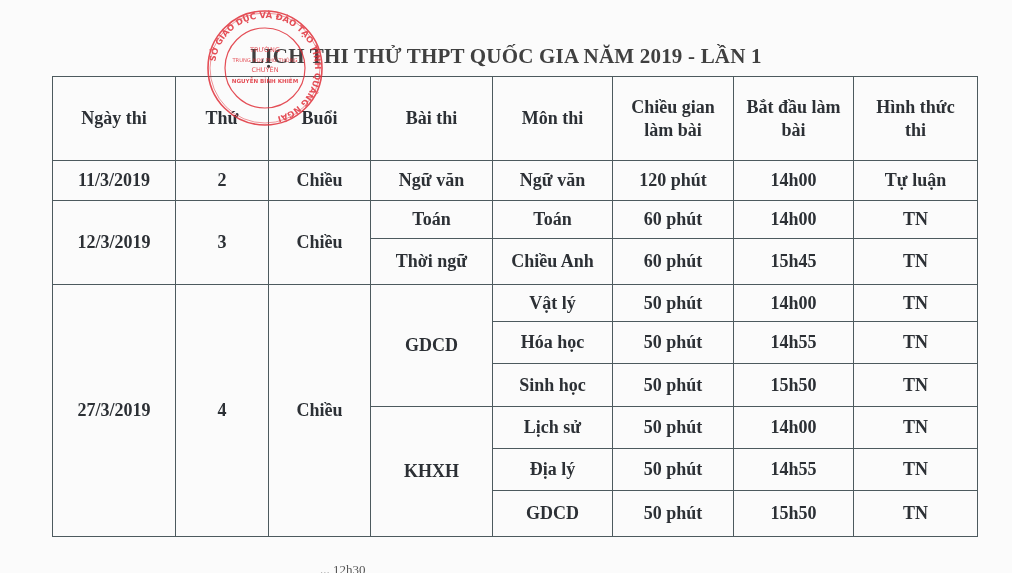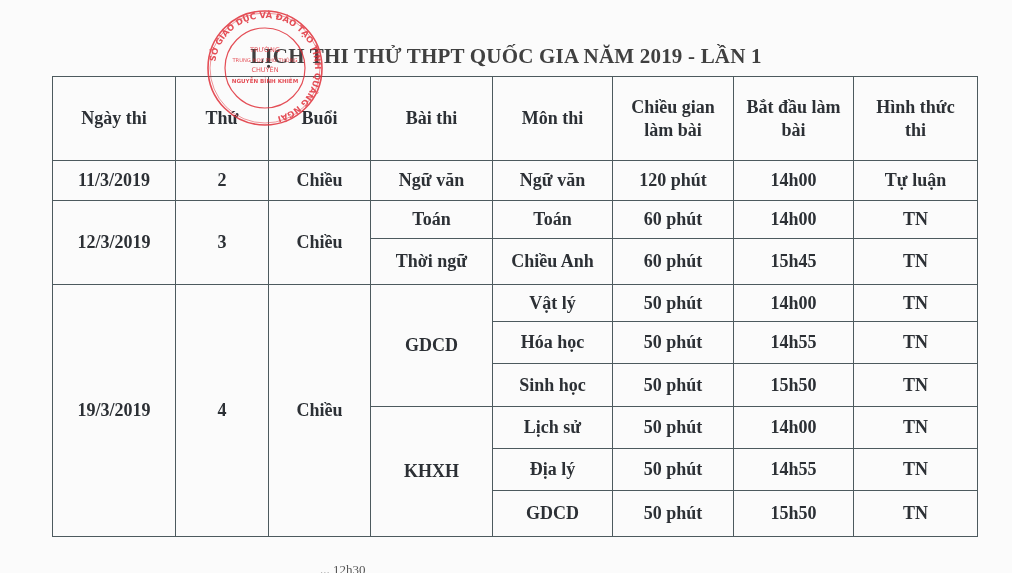--- a/index.html
+++ b/index.html
@@ -82,21 +82,21 @@
   </tr>
   <tr style="height:46px">
     <td>Thời ngữ</td>
     <td>Chiều Anh</td>
     <td>60 phút</td>
     <td>15h45</td>
     <td>TN</td>
   </tr>
 
   <tr style="height:37px">
-    <td rowspan="6">19/3/2019</td>
+    <td rowspan="6">27/3/2019</td>
     <td rowspan="6">4</td>
     <td rowspan="6">Chiều</td>
     <td rowspan="3">GDCD</td>
     <td>Vật lý</td>
     <td>50 phút</td>
     <td>14h00</td>
     <td>TN</td>
   </tr>
   <tr style="height:42px">
     <td>Hóa học</td>

